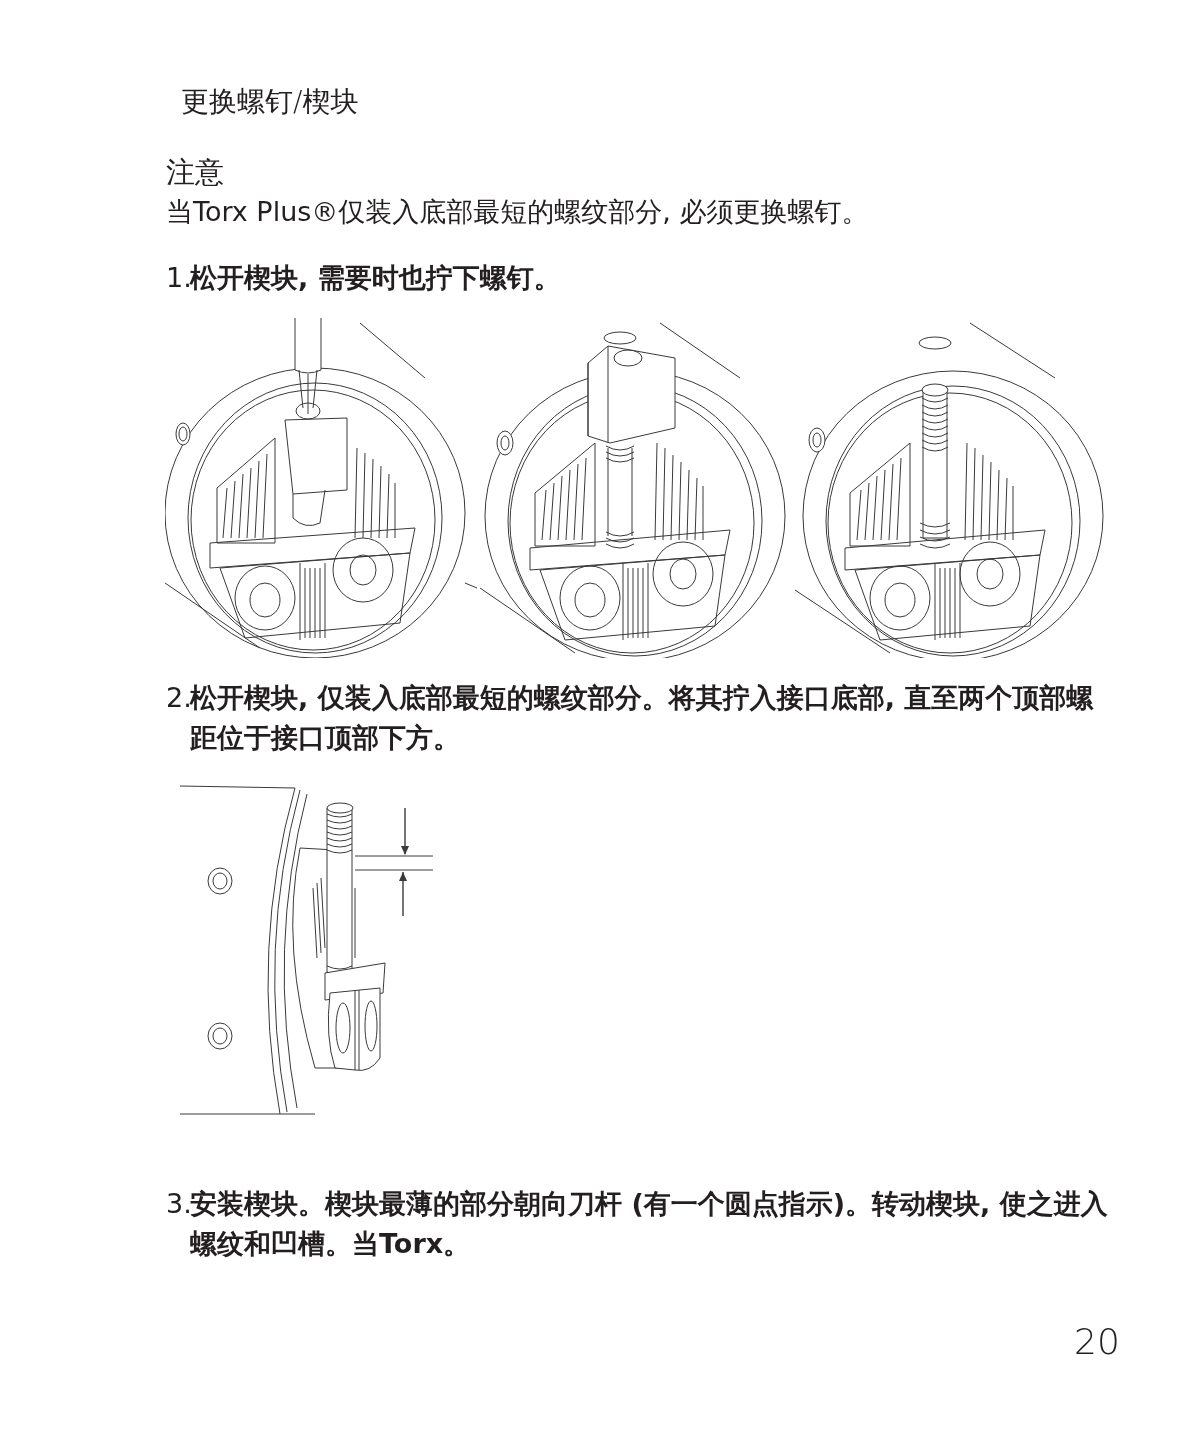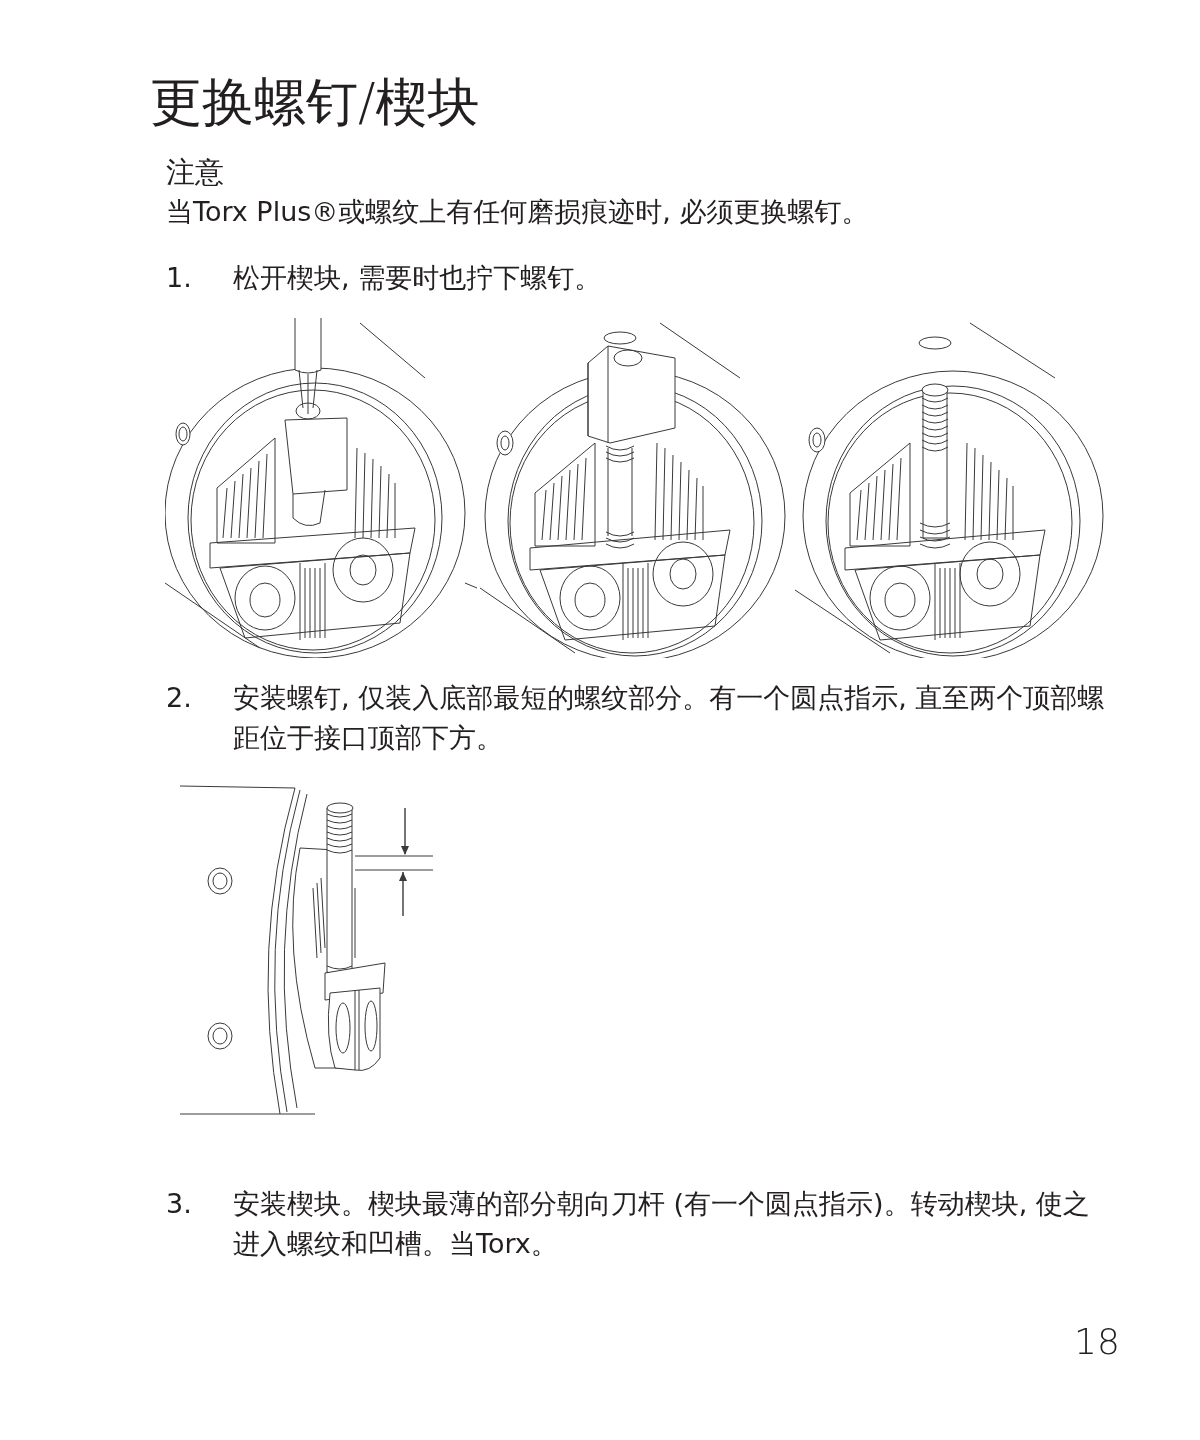--- a/index.html
+++ b/index.html
@@ -2,37 +2,37 @@
 <html><head>
   <meta charset="utf-8">
   <style>
     html, body { margin: 0; padding: 0; background: #ffffff; }
     body {
       width: 1200px; height: 1440px; position: relative; overflow: hidden;
       font-family: "DejaVu Sans", "Liberation Sans", sans-serif;
       color: #231f20;
     }
     .title {
-      position: absolute; left: 150px; top: 76px;
-      font-size: 52px; font-weight: 300; letter-spacing: 0px; line-height: 52px;
+      position: absolute; left: 181px; top: 76px;
+      font-size: 28px; font-weight: 300; letter-spacing: 0px; line-height: 52px;
     }
     .note-heading {
       position: absolute; left: 166px; top: 152px;
       font-size: 29px; line-height: 40px;
     }
     .note-text {
       position: absolute; left: 166px; top: 192px;
       font-size: 27px; line-height: 40px;
     }
     .step {
       position: absolute; left: 166px; width: 950px;
       font-size: 27px; line-height: 40px;
     }
     .step .num { position: absolute; left: 0; top: 0; width: 56px; }
-    .step .body { margin-left: 67px; }
+    .step .body { margin-left: 24px; font-weight: bold; }
     .step1 { top: 258px; }
     .step2 { top: 678px; }
     .step3 { top: 1184px; }
     .fig { position: absolute; }
     .fig svg { display: block; }
     .fig1 { left: 165px; top: 318px; width: 315px; height: 340px; }
     .fig2 { left: 480px; top: 318px; width: 315px; height: 340px; }
     .fig3 { left: 795px; top: 318px; width: 320px; height: 340px; }
     .fig4 { left: 175px; top: 778px; width: 260px; height: 340px; }
     .page-number {
@@ -42,21 +42,21 @@
     .ln { fill: none; stroke: #3a3a3a; stroke-width: 1; }
     .ln2 { fill: none; stroke: #3a3a3a; stroke-width: 1.4; }
     .lnw { fill: #ffffff; stroke: #3a3a3a; stroke-width: 1; }
   </style>
 </head>
 <body>
 
 <div class="title">更换螺钉/楔块</div>
 
 <div class="note-heading">注意</div>
-<div class="note-text">当Torx Plus®或螺纹上有任何磨损痕迹时, 必须更换螺钉。</div>
+<div class="note-text">当Torx Plus®仅装入底部最短的螺纹部分, 必须更换螺钉。</div>
 
 <div class="step step1">
   <span class="num">1.</span>
   <div class="body">松开楔块, 需要时也拧下螺钉。</div>
 </div>
 
 <div class="fig fig1">
   <svg width="315" height="340" viewBox="0 0 315 340">
     <path class="ln" d="M0 265 L 95 330"></path>
     <path class="ln" d="M195 5 L 260 60"></path>
@@ -147,21 +147,21 @@
     <ellipse class="lnw" cx="140" cy="72" rx="13" ry="6"></ellipse>
     <g class="ln">
         <path d="M127 80 Q 140 88 153 80 M127 87 Q 140 95 153 87 M127 94 Q 140 102 153 94 M127 101 Q 140 109 153 101 M127 108 Q 140 116 153 108 M127 115 Q 140 123 153 115 M127 122 Q 140 130 153 122 M127 129 Q 140 137 153 129"></path>
     <path d="M125 205 Q 140 213 155 205 M125 212 Q 140 220 155 212 M125 219 Q 140 227 155 219 M125 226 Q 140 234 155 226"></path>
       </g>
   </svg>
 </div>
 
 <div class="step step2">
   <span class="num">2.</span>
-  <div class="body">安装螺钉, 仅装入底部最短的螺纹部分。有一个圆点指示, 直至两个顶部螺距位于接口顶部下方。</div>
+  <div class="body">松开楔块, 仅装入底部最短的螺纹部分。将其拧入接口底部, 直至两个顶部螺距位于接口顶部下方。</div>
 </div>
 
 <div class="fig fig4">
   <svg width="260" height="340" viewBox="0 0 260 340">
     <path class="ln" d="M5 8 L 120 10"></path>
     <path class="ln" d="M5 336 L 140 336"></path>
     <path class="ln" d="M120 10 Q 75 170 105 336"></path>
     <path class="ln" d="M125 12 Q 82 170 112 334"></path>
     <path class="ln" d="M132 16 Q 92 170 122 330"></path>
     <ellipse class="lnw" cx="45" cy="103" rx="12" ry="13"></ellipse>
@@ -191,13 +191,13 @@
     <path class="ln2" d="M228 94 L 228 138"></path>
     <path d="M224 103 L 228 94 L 232 103 Z" fill="#3a3a3a"></path>
   </svg>
 </div>
 
 <div class="step step3">
   <span class="num">3.</span>
   <div class="body">安装楔块。楔块最薄的部分朝向刀杆 (有一个圆点指示)。转动楔块, 使之进入螺纹和凹槽。当Torx。</div>
 </div>
 
-<div class="page-number">18</div>
+<div class="page-number">20</div>
 
 </body></html>

